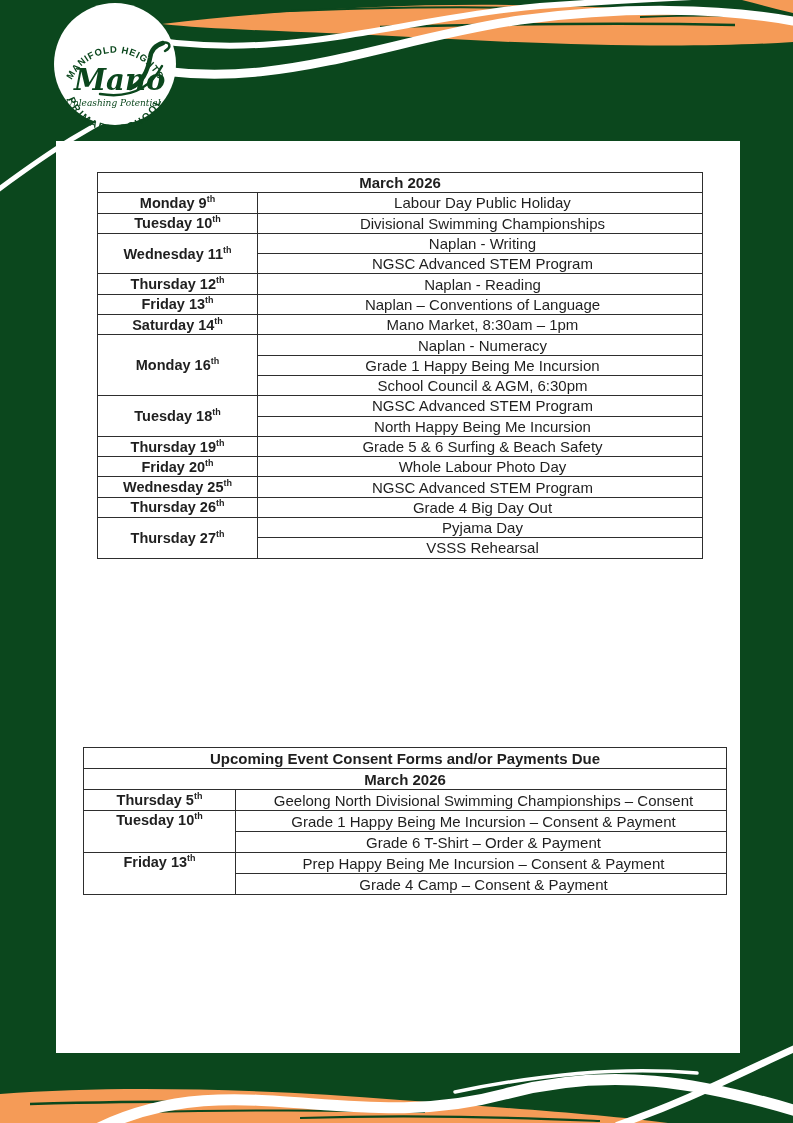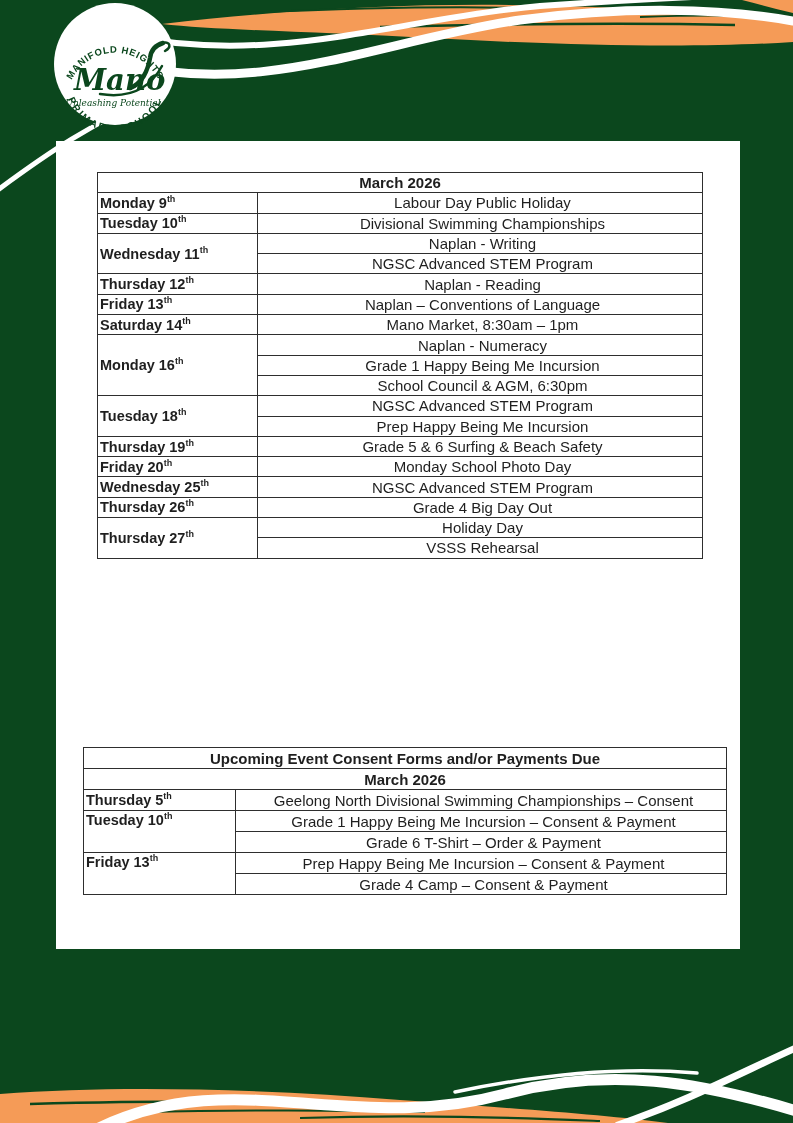--- a/index.html
+++ b/index.html
@@ -13,41 +13,41 @@
   body{
     position:relative;
     width:793px;height:1123px;
     background:var(--green);
     overflow:hidden;
     font-family:"Liberation Sans", sans-serif;
     color:var(--ink);
   }
   .deco-svg{position:absolute;left:0;top:0;width:793px;height:1123px;z-index:1;}
   .content-area{
-    position:absolute;left:56px;top:141px;width:684px;height:808px;
+    position:absolute;left:56px;top:141px;width:684px;height:912px;
     background:#ffffff;z-index:2;
   }
   .logo-svg{position:absolute;left:52px;top:2px;width:128px;height:126px;z-index:3;}
 
   table{border-collapse:collapse;table-layout:fixed;background:#fff;}
   td,th{border:1px solid var(--line);overflow:hidden;white-space:nowrap;}
   .cal-table{position:absolute;left:41px;top:31px;width:605px;border:1.5px solid var(--line);}
   .cal-table col.c-date{width:160px;}
   .cal-table col.c-event{width:445px;}
   .cal-table tr{height:20.3px;}
   .pay-table{position:absolute;left:27px;top:606px;width:643px;border:1.5px solid var(--line);}
   .pay-table col.c-date{width:152px;}
   .pay-table col.c-event{width:491px;}
   .pay-table tr{height:21px;}
 
   th.tbl-title{
     font-weight:bold;font-size:15px;text-align:center;vertical-align:middle;
   }
   td.date-cell{
-    font-weight:bold;font-size:14.5px;vertical-align:middle;
+    font-weight:bold;font-size:14.5px;text-align:center;vertical-align:middle;
     padding:0 2px;
   }
   td.event-cell{
     font-size:15px;text-align:center;vertical-align:middle;padding:0 0 0 5px;
   }
   .pay-table td.date-cell.top-align{vertical-align:top;padding-top:1px;}
   sup{font-size:9px;font-weight:bold;line-height:0;}
 </style>
 </head>
 <body>
@@ -121,41 +121,41 @@
           <td class="event-cell">Grade 1 Happy Being Me Incursion</td>
         </tr>
     <tr>
           <td class="event-cell">School Council &amp; AGM, 6:30pm</td>
         </tr>
     <tr>
       <td class="date-cell" rowspan="2"><span>Tuesday 18</span><sup>th</sup></td>
       <td class="event-cell">NGSC Advanced STEM Program</td>
     </tr>
     <tr>
-          <td class="event-cell">Prep Happy Being Me Incursion</td>
+          <td class="event-cell">North Happy Being Me Incursion</td>
         </tr>
     <tr>
       <td class="date-cell"><span>Thursday 19</span><sup>th</sup></td>
       <td class="event-cell">Grade 5 &amp; 6 Surfing &amp; Beach Safety</td>
     </tr>
     <tr>
       <td class="date-cell"><span>Friday 20</span><sup>th</sup></td>
-      <td class="event-cell">Monday School Photo Day</td>
+      <td class="event-cell">Whole Labour Photo Day</td>
     </tr>
     <tr>
       <td class="date-cell"><span>Wednesday 25</span><sup>th</sup></td>
       <td class="event-cell">NGSC Advanced STEM Program</td>
     </tr>
     <tr>
       <td class="date-cell"><span>Thursday 26</span><sup>th</sup></td>
       <td class="event-cell">Grade 4 Big Day Out</td>
     </tr>
     <tr>
       <td class="date-cell" rowspan="2"><span>Thursday 27</span><sup>th</sup></td>
-      <td class="event-cell">Holiday Day</td>
+      <td class="event-cell">Pyjama Day</td>
     </tr>
     <tr>
           <td class="event-cell">VSSS Rehearsal</td>
         </tr>
   </tbody>
     </table>
 
   <table class="pay-table">
     <colgroup>
         <col class="c-date">

